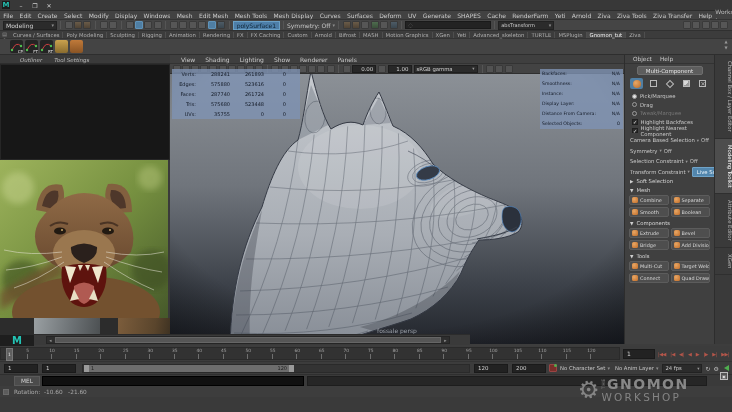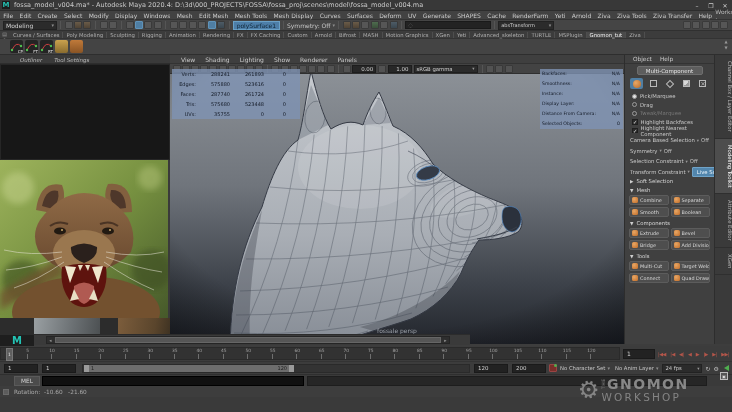--- a/index.html
+++ b/index.html
@@ -165,21 +165,20 @@
   #watermark .ws{font-size:10.5px;color:#8e8e8e;letter-spacing:2.2px;margin-top:1px;}
   #wmbox{left:720px;top:372px;width:8px;height:8px;border:1px solid #bbb;background:#555;font-size:4px;color:#ddd;text-align:center;line-height:7px;}
 </style>
 </head>
 <body>
 
 <div id="app">
 
   <div id="titlebar" class="abs">
     <div class="mlogo">M</div>
-    <div class="ttl">fossa_model_v004.ma* - Autodesk Maya 2020.4: D:\3d\000_PROJECTS\FOSSA\fossa_proj\scenes\model\fossa_model_v004.ma</div>
     <div class="winbtn">–</div>
     <div class="winbtn">❐</div>
     <div class="winbtn">✕</div>
   </div>
 
   <div id="menubar" class="abs">
     <div id="menuitems" style="display:flex;">
         <span class="mi">File</span>
         <span class="mi">Edit</span>
         <span class="mi">Create</span>

